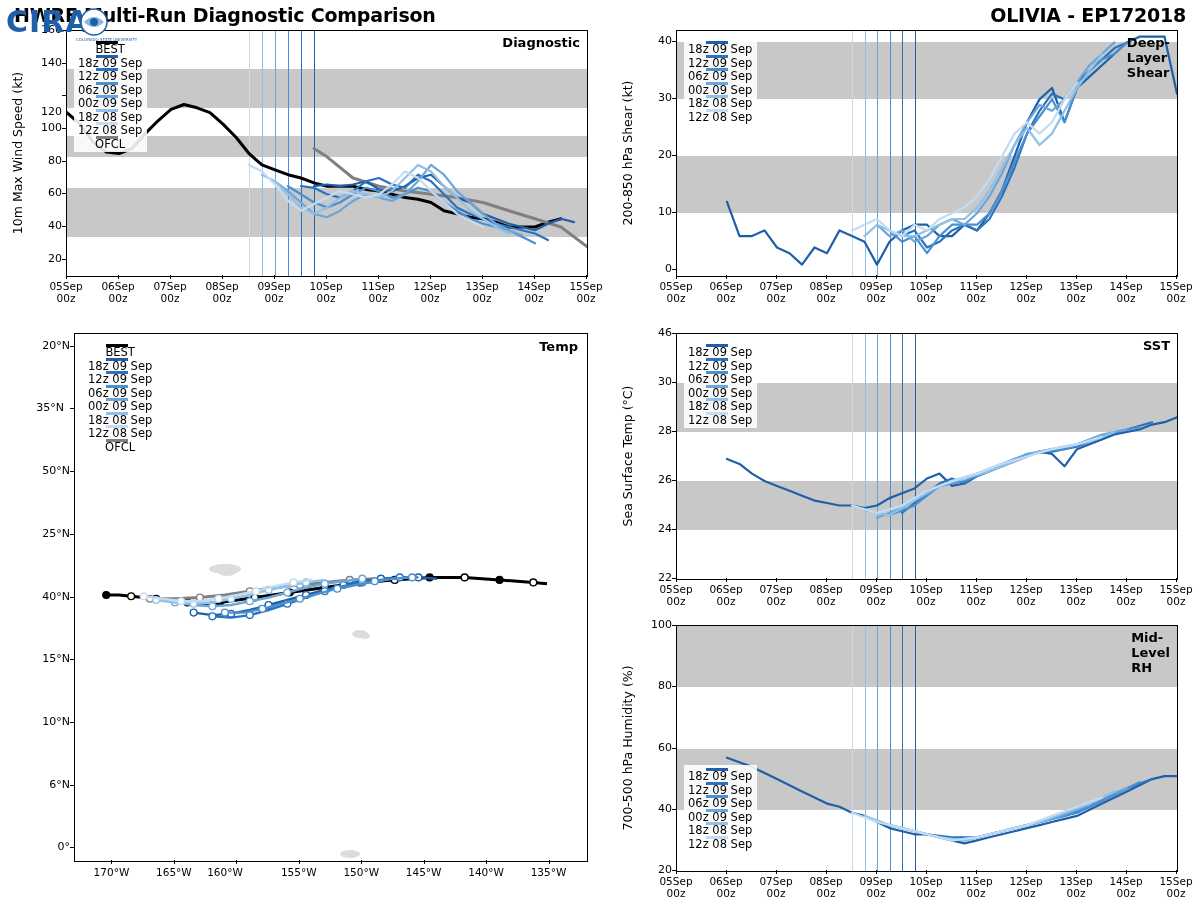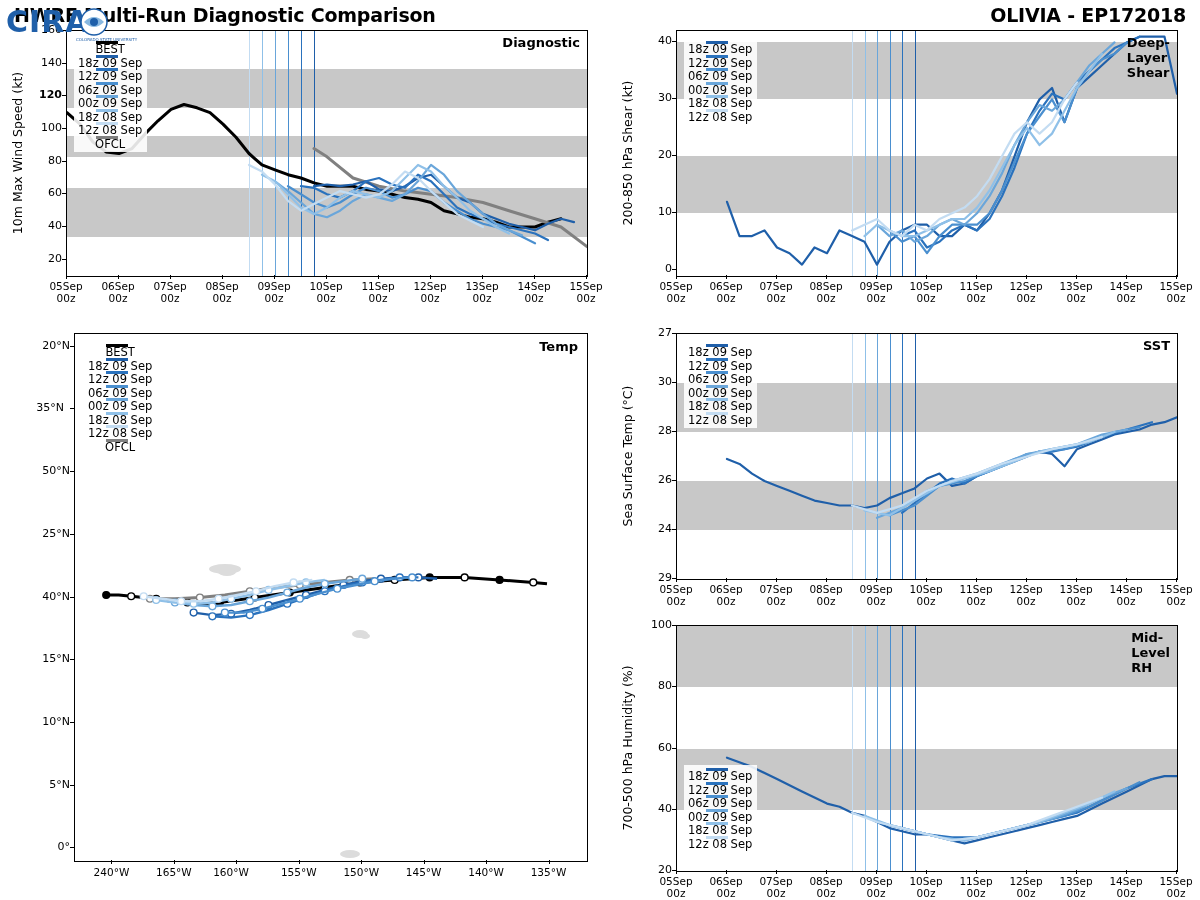--- a/index.html
+++ b/index.html
@@ -71,21 +71,21 @@
       <div class="ytick" style="left:32px;top:251.66666666666663px;width:30px;">20</div>
       <div class="tickmark" style="left:62px;top:258.66666666666663px;width:4px;height:1px;"></div>
       <div class="ytick" style="left:32px;top:219px;width:30px;">40</div>
       <div class="tickmark" style="left:62px;top:226px;width:4px;height:1px;"></div>
       <div class="ytick" style="left:32px;top:186.33333333333334px;width:30px;">60</div>
       <div class="tickmark" style="left:62px;top:193.33333333333334px;width:4px;height:1px;"></div>
       <div class="ytick" style="left:32px;top:153.66666666666669px;width:30px;">80</div>
       <div class="tickmark" style="left:62px;top:160.66666666666669px;width:4px;height:1px;"></div>
       <div class="ytick" style="left:32px;top:121px;width:30px;">100</div>
       <div class="tickmark" style="left:62px;top:128px;width:4px;height:1px;"></div>
-      <div class="ytick" style="left:32px;top:88px;width:30px;font-weight:bold;">120</div>
+      <div class="ytick" style="left:32px;top:105px;width:30px;">120</div>
       <div class="tickmark" style="left:62px;top:95.33333333333334px;width:4px;height:1px;"></div>
       <div class="ytick" style="left:32px;top:55.66666666666666px;width:30px;">140</div>
       <div class="tickmark" style="left:62px;top:62.66666666666666px;width:4px;height:1px;"></div>
       <div class="ytick" style="left:32px;top:23px;width:30px;">160</div>
       <div class="tickmark" style="left:62px;top:30px;width:4px;height:1px;"></div>
       <div class="xtick" style="left:40px;top:280px;width:52px;">
         <div>05Sep</div>
         <div>00z</div>
       </div>
       <div class="tickmark" style="left:66px;top:275px;width:1px;height:4px;"></div>
@@ -297,31 +297,31 @@
         <svg width="500" height="245">
           <path d="M50.0 125.0 L62.5 129.9 L75.0 139.6 L87.5 147.0 L100.0 151.9 L112.5 156.8 L125.0 161.7 L137.5 166.6 L150.0 169.0 L162.5 171.5 L175.0 171.5 L187.5 174.0 L200.0 171.5 L212.5 164.1 L225.0 159.3 L237.5 154.4 L250.0 144.5 L262.5 139.6 L275.0 151.9 L287.5 149.5 L300.0 142.1 L312.5 137.2 L325.0 132.3 L337.5 127.4 L350.0 122.5 L362.5 117.6 L375.0 120.0 L387.5 132.3 L400.0 115.2 L412.5 110.3 L425.0 105.4 L437.5 100.5 L450.0 98.0 L462.5 95.5 L475.0 90.6 L487.5 88.2 L500.0 83.3 " fill="none" stroke="#1f5fa9" stroke-width="2.2" stroke-linejoin="round" stroke-linecap="round"></path>
           <path d="M225.0 178.9 L237.5 169.0 L250.0 159.3 L262.5 149.5 L275.0 144.5 L287.5 149.5 L300.0 142.1 L325.0 132.3 L350.0 120.0 L375.0 117.6 L400.0 112.7 L425.0 102.9 L450.0 95.5 L475.0 88.2 " fill="none" stroke="#2a72bd" stroke-width="2.2" stroke-linejoin="round" stroke-linecap="round"></path>
           <path d="M212.5 181.3 L237.5 171.5 L262.5 151.9 L287.5 147.0 L312.5 137.2 L337.5 125.0 L362.5 117.6 L387.5 115.2 L412.5 107.8 L437.5 98.0 L462.5 93.1 " fill="none" stroke="#4a8fcf" stroke-width="2.2" stroke-linejoin="round" stroke-linecap="round"></path>
           <path d="M200.0 183.8 L225.0 174.0 L250.0 156.8 L275.0 147.0 L300.0 139.6 L325.0 129.9 L350.0 120.0 L375.0 115.2 L400.0 110.3 L425.0 100.5 L450.0 95.5 " fill="none" stroke="#6aa6da" stroke-width="2.2" stroke-linejoin="round" stroke-linecap="round"></path>
           <path d="M187.5 176.4 L212.5 181.3 L237.5 166.6 L262.5 151.9 L287.5 144.5 L312.5 137.2 L337.5 127.4 L362.5 117.6 L387.5 112.7 L412.5 107.8 L437.5 98.0 " fill="none" stroke="#8fc0e8" stroke-width="2.2" stroke-linejoin="round" stroke-linecap="round"></path>
           <path d="M175.0 171.5 L200.0 178.9 L225.0 171.5 L250.0 156.8 L275.0 147.0 L300.0 139.6 L325.0 129.9 L350.0 122.5 L375.0 115.2 L400.0 110.3 L425.0 102.9 " fill="none" stroke="#c3dcf2" stroke-width="2.2" stroke-linejoin="round" stroke-linecap="round"></path>
         </svg>
       </div>
       <div class="ptitle" style="left:1170px;top:338px;transform:translateX(-100%);">SST</div>
-      <div class="ytick" style="left:642px;top:571px;width:30px;">29</div>
+      <div class="ytick" style="left:642px;top:571px;width:30px;">22</div>
       <div class="tickmark" style="left:672px;top:578px;width:4px;height:1px;"></div>
       <div class="ytick" style="left:642px;top:522px;width:30px;">24</div>
       <div class="tickmark" style="left:672px;top:529px;width:4px;height:1px;"></div>
       <div class="ytick" style="left:642px;top:473px;width:30px;">26</div>
       <div class="tickmark" style="left:672px;top:480px;width:4px;height:1px;"></div>
       <div class="ytick" style="left:642px;top:424px;width:30px;">28</div>
       <div class="tickmark" style="left:672px;top:431px;width:4px;height:1px;"></div>
       <div class="ytick" style="left:642px;top:375px;width:30px;">30</div>
       <div class="tickmark" style="left:672px;top:382px;width:4px;height:1px;"></div>
-      <div class="ytick" style="left:642px;top:326px;width:30px;">27</div>
+      <div class="ytick" style="left:642px;top:326px;width:30px;">46</div>
       <div class="tickmark" style="left:672px;top:333px;width:4px;height:1px;"></div>
       <div class="xtick" style="left:650px;top:583px;width:52px;">
         <div>05Sep</div>
         <div>00z</div>
       </div>
       <div class="tickmark" style="left:676px;top:578px;width:1px;height:4px;"></div>
       <div class="xtick" style="left:700px;top:583px;width:52px;">
         <div>06Sep</div>
         <div>00z</div>
       </div>
@@ -576,41 +576,41 @@
           <circle cx="68.6829268292683" cy="262.2452380952381" r="3.4" fill="#ffffff" stroke="#c3dcf2" stroke-width="1.4"></circle>
           <circle cx="106.14634146341463" cy="267.26428571428573" r="3.4" fill="#ffffff" stroke="#c3dcf2" stroke-width="1.4"></circle>
           <circle cx="143.609756097561" cy="264.75476190476195" r="3.4" fill="#ffffff" stroke="#c3dcf2" stroke-width="1.4"></circle>
           <circle cx="181.0731707317073" cy="257.2261904761905" r="3.4" fill="#ffffff" stroke="#c3dcf2" stroke-width="1.4"></circle>
           <circle cx="218.53658536585365" cy="248.44285714285712" r="3.4" fill="#ffffff" stroke="#c3dcf2" stroke-width="1.4"></circle>
         </svg>
       </div>
       <div class="ptitle" style="left:578px;top:339px;transform:translateX(-100%);">Temp</div>
       <div class="ytick" style="left:26px;top:840.452380952381px;width:44px;">0°</div>
       <div class="tickmark" style="left:70px;top:847.452380952381px;width:4px;height:1px;"></div>
-      <div class="ytick" style="left:26px;top:777.7142857142858px;width:44px;">5°N</div>
+      <div class="ytick" style="left:26px;top:777.7142857142858px;width:44px;">6°N</div>
       <div class="tickmark" style="left:70px;top:784.7142857142858px;width:4px;height:1px;"></div>
       <div class="ytick" style="left:26px;top:714.9761904761905px;width:44px;">10°N</div>
       <div class="tickmark" style="left:70px;top:721.9761904761905px;width:4px;height:1px;"></div>
       <div class="ytick" style="left:26px;top:652.2380952380952px;width:44px;">15°N</div>
       <div class="tickmark" style="left:70px;top:659.2380952380952px;width:4px;height:1px;"></div>
       <div class="ytick" style="left:26px;top:589.5px;width:44px;">40°N</div>
       <div class="tickmark" style="left:70px;top:596.5px;width:4px;height:1px;"></div>
       <div class="ytick" style="left:26px;top:526.7619047619048px;width:44px;">25°N</div>
       <div class="tickmark" style="left:70px;top:533.7619047619048px;width:4px;height:1px;"></div>
       <div class="ytick" style="left:26px;top:464.0238095238095px;width:44px;">50°N</div>
       <div class="tickmark" style="left:70px;top:471.0238095238095px;width:4px;height:1px;"></div>
       <div class="ytick" style="left:20px;top:401.28571428571433px;width:44px;">35°N</div>
       <div class="tickmark" style="left:70px;top:408.28571428571433px;width:4px;height:1px;"></div>
       <div class="ytick" style="left:26px;top:338.54761904761904px;width:44px;">20°N</div>
       <div class="tickmark" style="left:70px;top:345.54761904761904px;width:4px;height:1px;"></div>
-      <div class="xtick" style="left:81.46341463414635px;top:866px;width:60px;">240°W</div>
+      <div class="xtick" style="left:81.46341463414635px;top:866px;width:60px;">170°W</div>
       <div class="tickmark" style="left:111.46341463414635px;top:860px;width:1px;height:4px;"></div>
       <div class="xtick" style="left:143.90243902439025px;top:866px;width:60px;">165°W</div>
       <div class="tickmark" style="left:173.90243902439025px;top:860px;width:1px;height:4px;"></div>
-      <div class="xtick" style="left:201px;top:866px;width:60px;">160°W</div>
+      <div class="xtick" style="left:195px;top:866px;width:60px;">160°W</div>
       <div class="tickmark" style="left:236.34146341463415px;top:860px;width:1px;height:4px;"></div>
       <div class="xtick" style="left:268.780487804878px;top:866px;width:60px;">155°W</div>
       <div class="tickmark" style="left:298.780487804878px;top:860px;width:1px;height:4px;"></div>
       <div class="xtick" style="left:331.219512195122px;top:866px;width:60px;">150°W</div>
       <div class="tickmark" style="left:361.219512195122px;top:860px;width:1px;height:4px;"></div>
       <div class="xtick" style="left:393.6585365853659px;top:866px;width:60px;">145°W</div>
       <div class="tickmark" style="left:423.6585365853659px;top:860px;width:1px;height:4px;"></div>
       <div class="xtick" style="left:456.0975609756098px;top:866px;width:60px;">140°W</div>
       <div class="tickmark" style="left:486.0975609756098px;top:860px;width:1px;height:4px;"></div>
       <div class="xtick" style="left:518.5365853658536px;top:866px;width:60px;">135°W</div>

